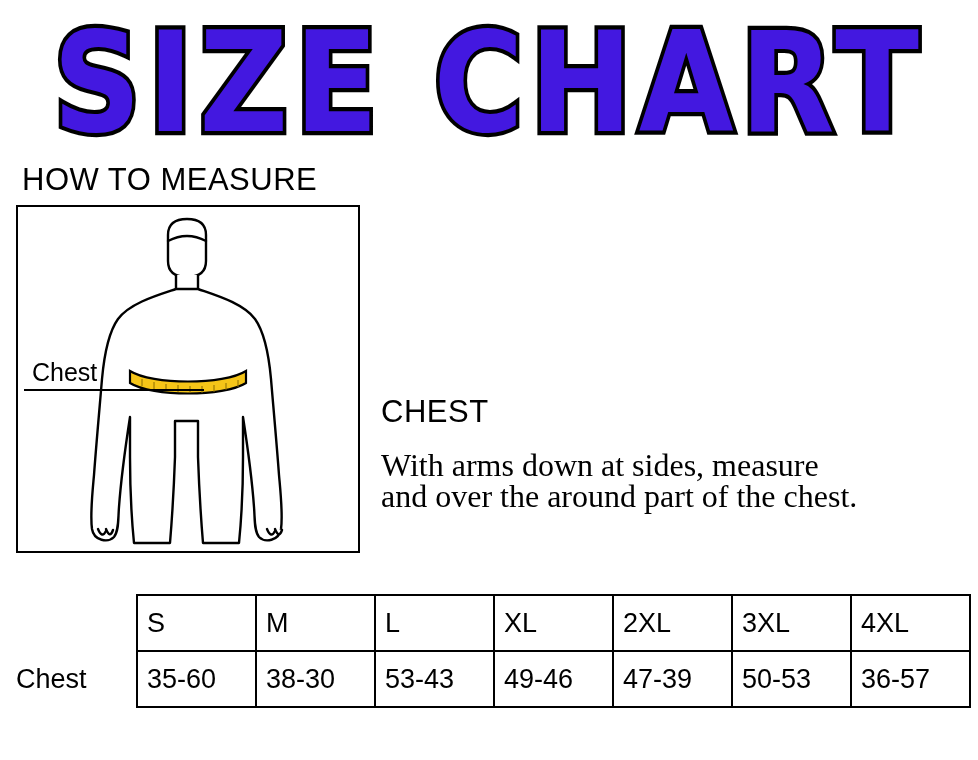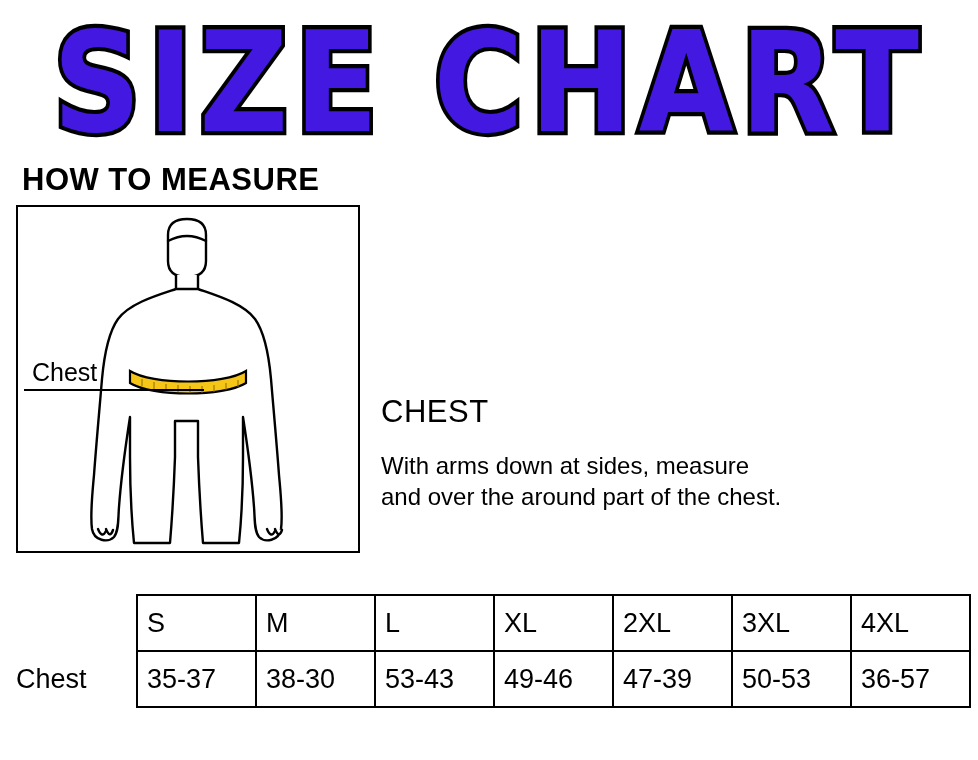--- a/index.html
+++ b/index.html
@@ -38,21 +38,21 @@
     transform-origin: center top;
     white-space: nowrap;
   }
 
   
   #how-to-measure {
     position: absolute;
     left: 22px;
     top: 162px;
     font-size: 31px;
-    font-weight: bold;
+    font-weight: normal;
     letter-spacing: 0.5px;
     font-family: "Liberation Sans", sans-serif;
   }
 
   
   #figure-box {
     position: absolute;
     left: 16px;
     top: 205px;
     width: 344px;
@@ -92,23 +92,23 @@
     top: 394px;
     font-size: 31px;
     font-family: "Liberation Sans", sans-serif;
     letter-spacing: 0.5px;
   }
   #desc-body {
     position: absolute;
     left: 381px;
     top: 450px;
     width: 592px;
-    font-size: 24px;
+    font-size: 32px;
     line-height: 31px;
-    font-family: Liberation Sans, sans-serif;
+    font-family: Liberation Serif, serif;
   }
   #desc-body div { white-space: nowrap; }
 
   
   #size-table {
     position: absolute;
     left: 8px;
     top: 594px;
     border-collapse: collapse;
     table-layout: fixed;
@@ -221,21 +221,21 @@
     <td class="cell">S</td>
     <td class="cell">M</td>
     <td class="cell">L</td>
     <td class="cell">XL</td>
     <td class="cell">2XL</td>
     <td class="cell">3XL</td>
     <td class="cell">4XL</td>
   </tr>
   <tr>
     <td class="rowhead">Chest</td>
-    <td class="cell">35-37</td>
+    <td class="cell">35-60</td>
     <td class="cell">38-30</td>
     <td class="cell">53-43</td>
     <td class="cell">49-46</td>
     <td class="cell">47-39</td>
     <td class="cell">50-53</td>
     <td class="cell">36-57</td>
   </tr>
 </tbody>
   </table>
 

